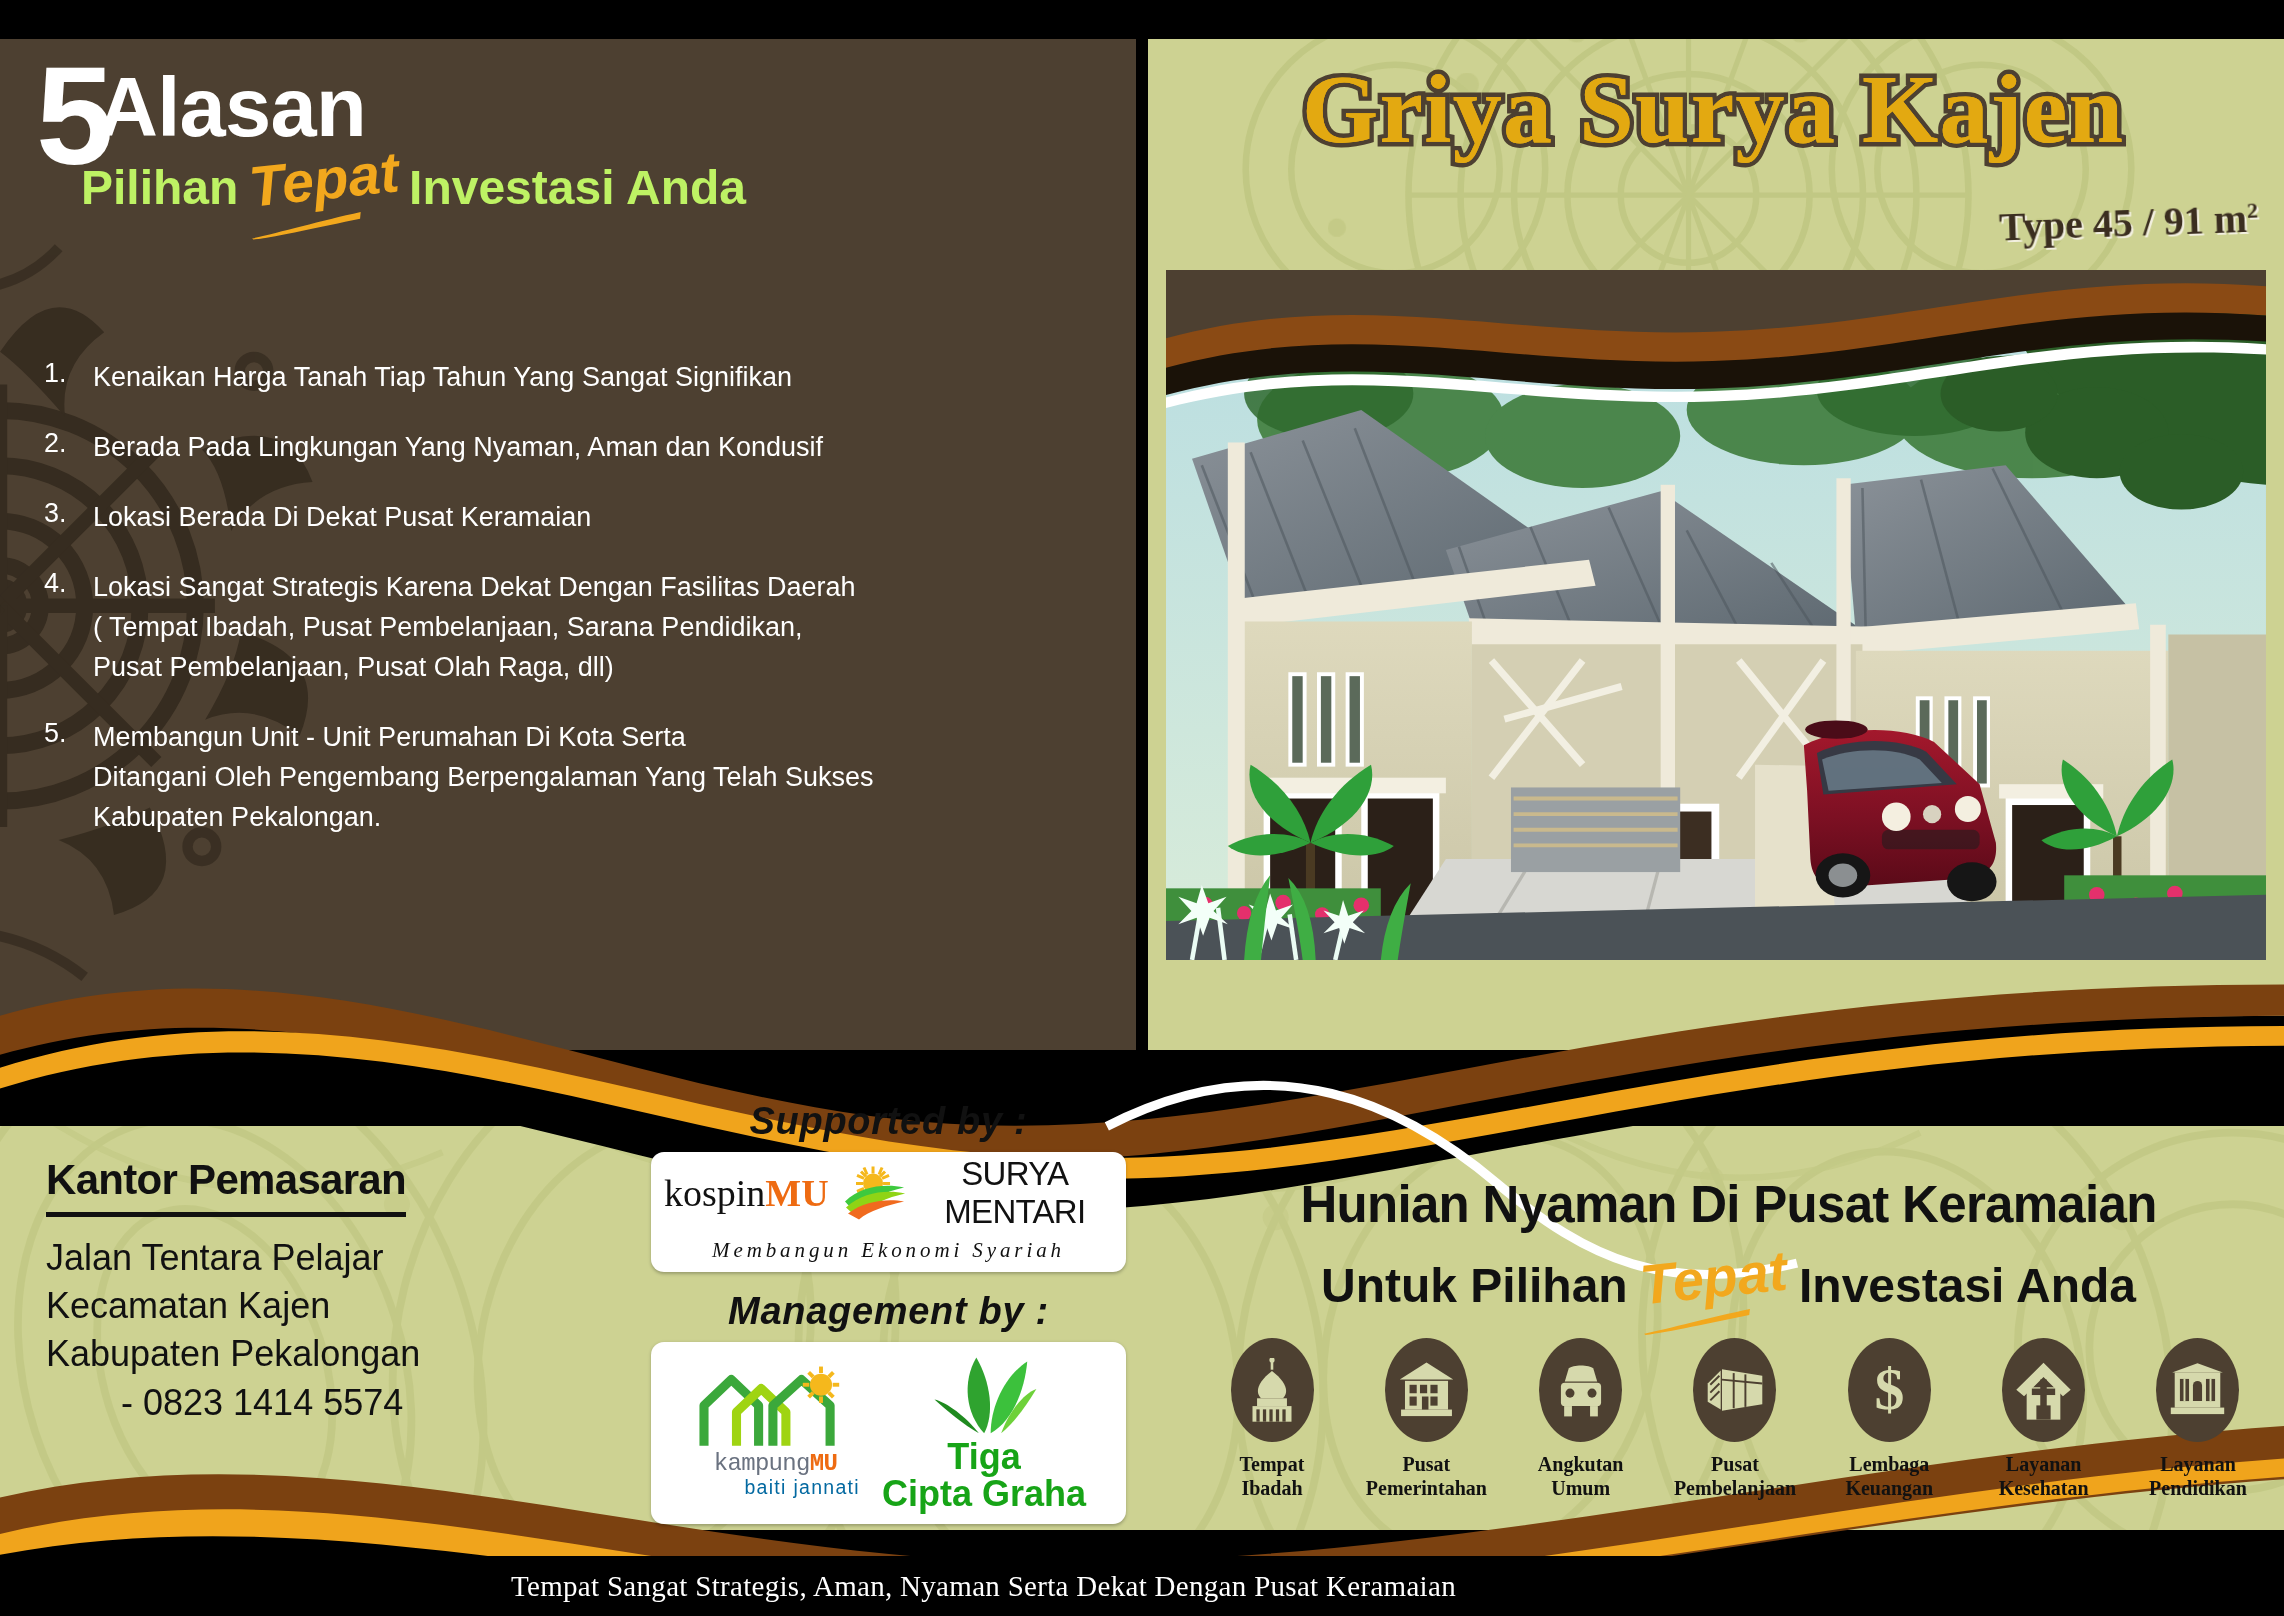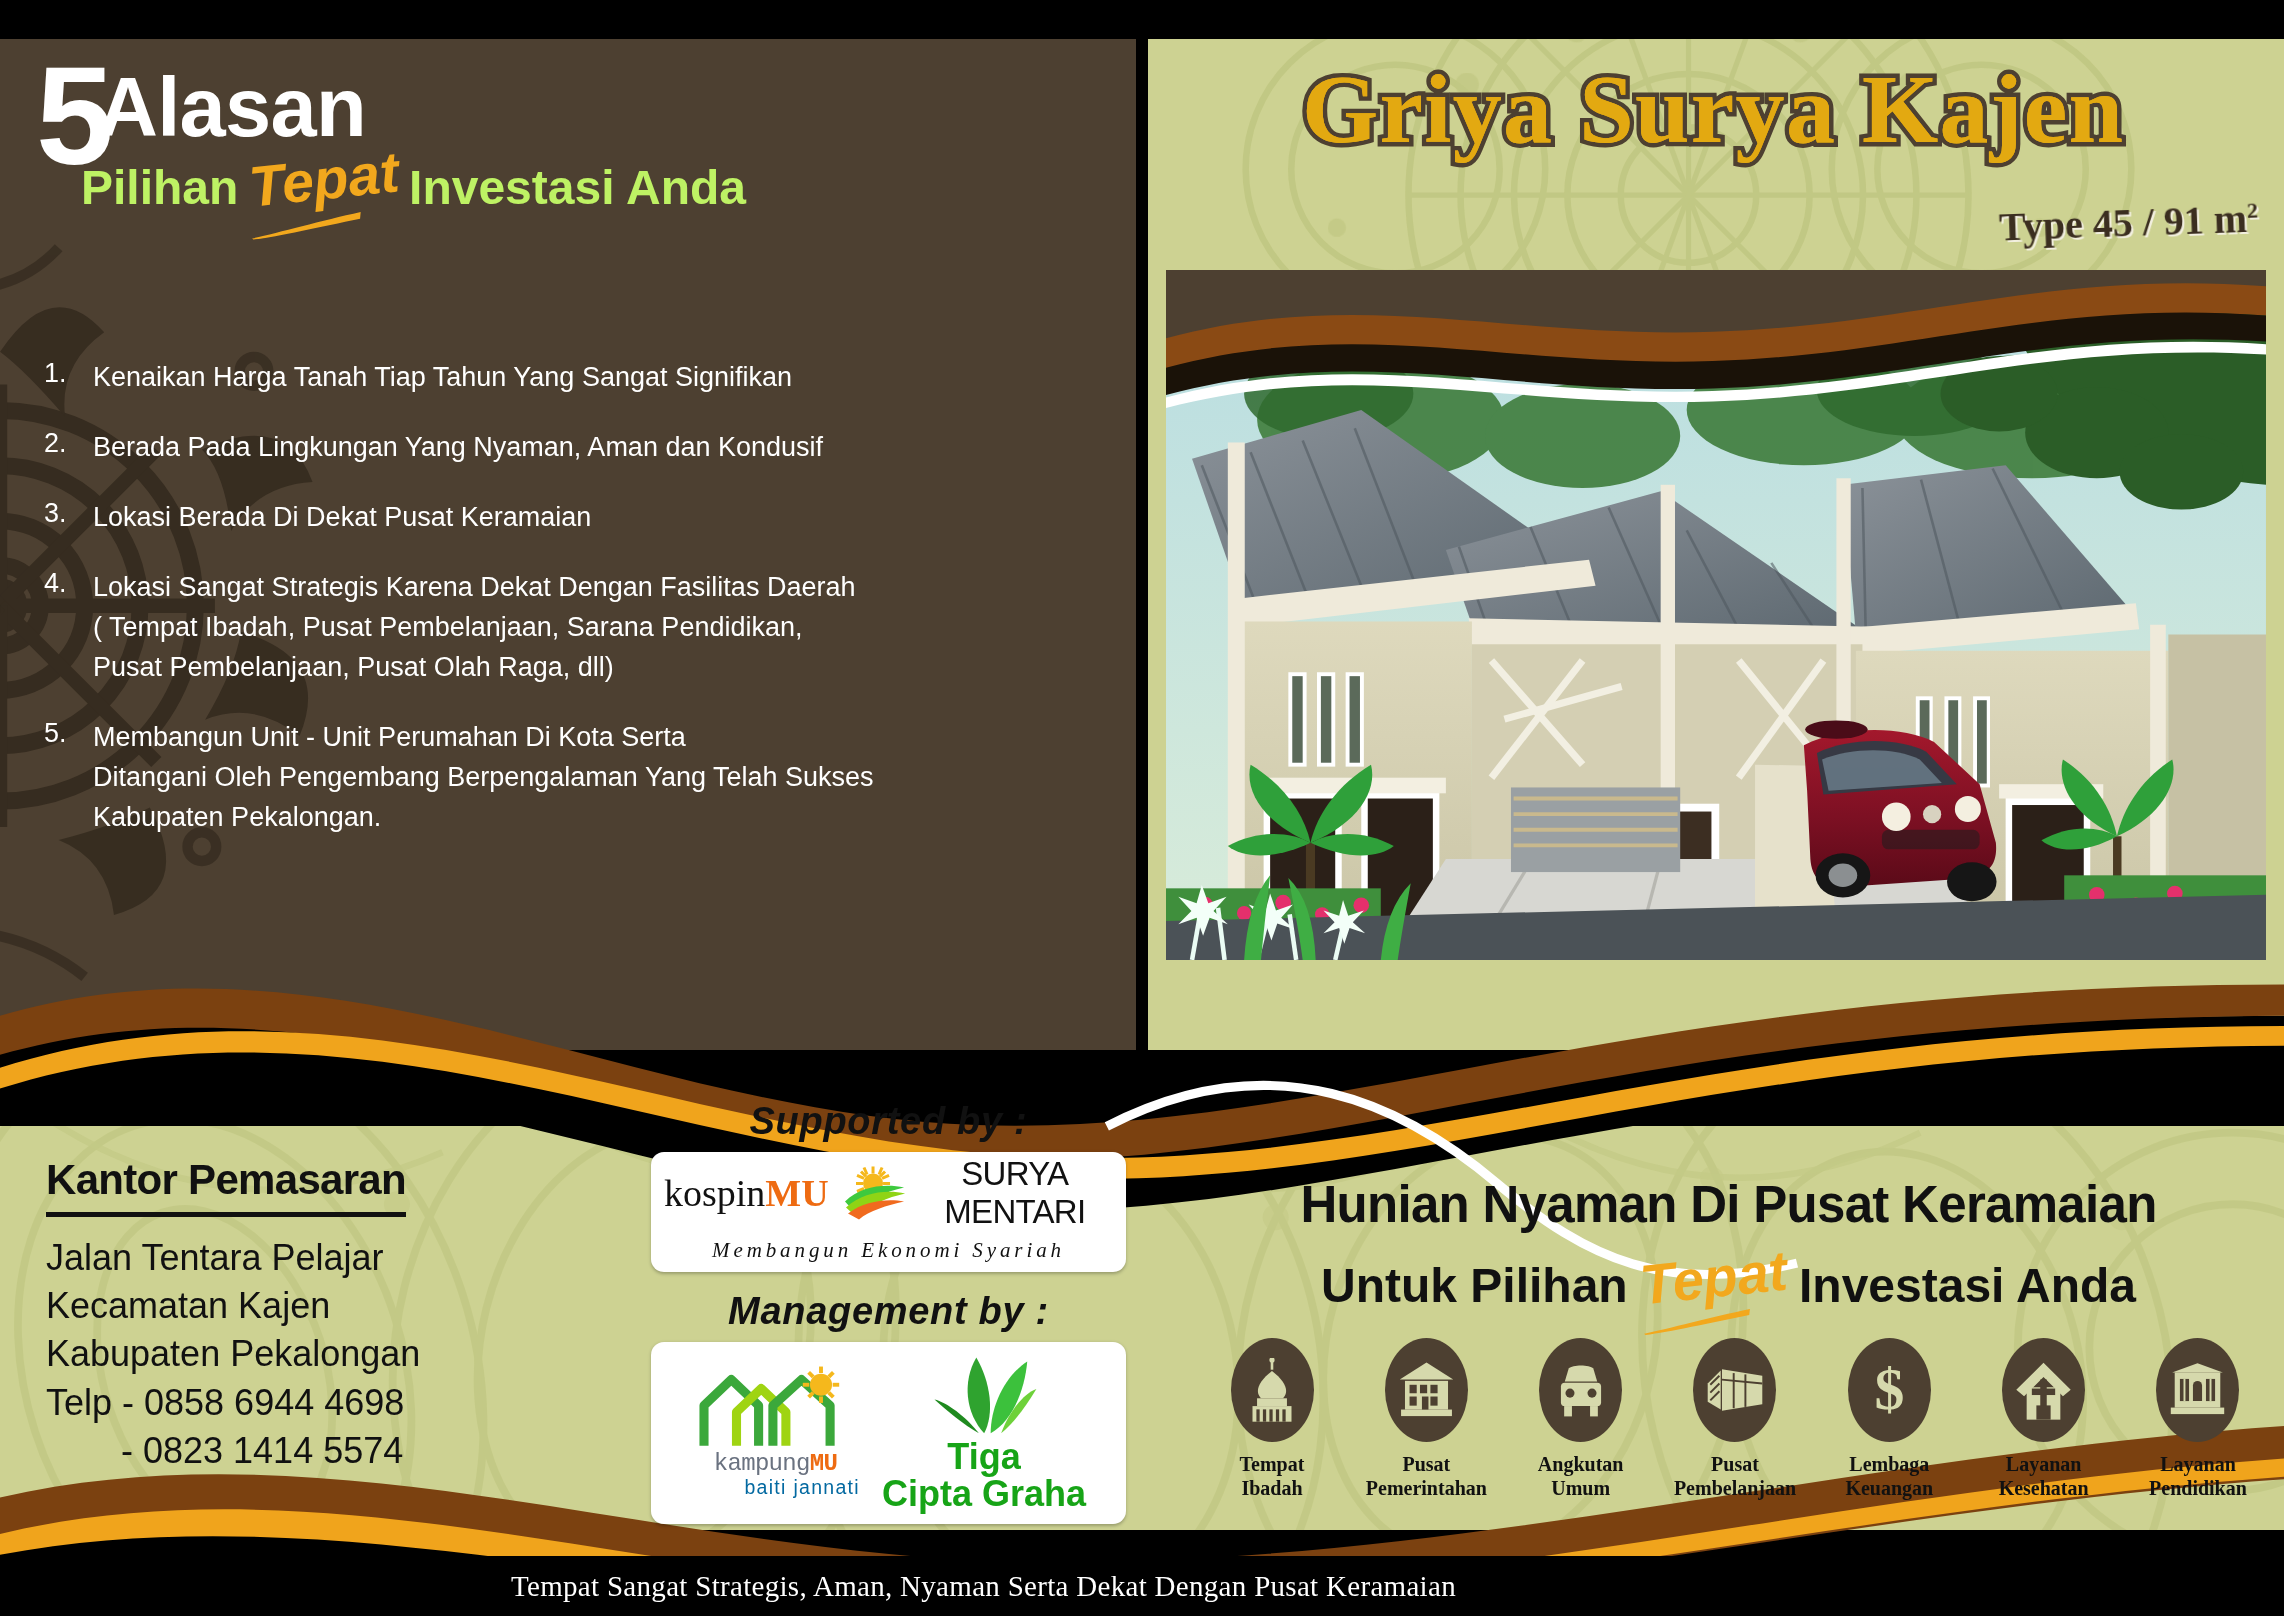--- a/index.html
+++ b/index.html
@@ -665,21 +665,20 @@
 
     <path d="M1700 1730 C1960 1596 2160 1700 2300 1818 C2440 1936 2560 1988 2760 1940" stroke="#ffffff" stroke-width="14" fill="none"></path>
   </svg>
 
   <div class="office">
     <h2>Kantor Pemasaran</h2>
     <div class="addr">
       <span class="ln">Jalan Tentara Pelajar</span>
       <span class="ln">Kecamatan Kajen</span>
       <span class="ln">Kabupaten Pekalongan</span>
-      <span class="ln">Telp   - 0858 6944 4698</span>
       <span class="ln ind">- 0823 1414 5574</span>
     </div>
   </div>
 
   <div class="supcol">
     <div class="sup-label">Supported by :</div>
     <div class="logo-card">
       <div class="logo-row">
         <span class="kospin-txt"><span>kospin</span><b>MU</b></span>
         <svg width="91" height="72" viewBox="0 0 140 110">

